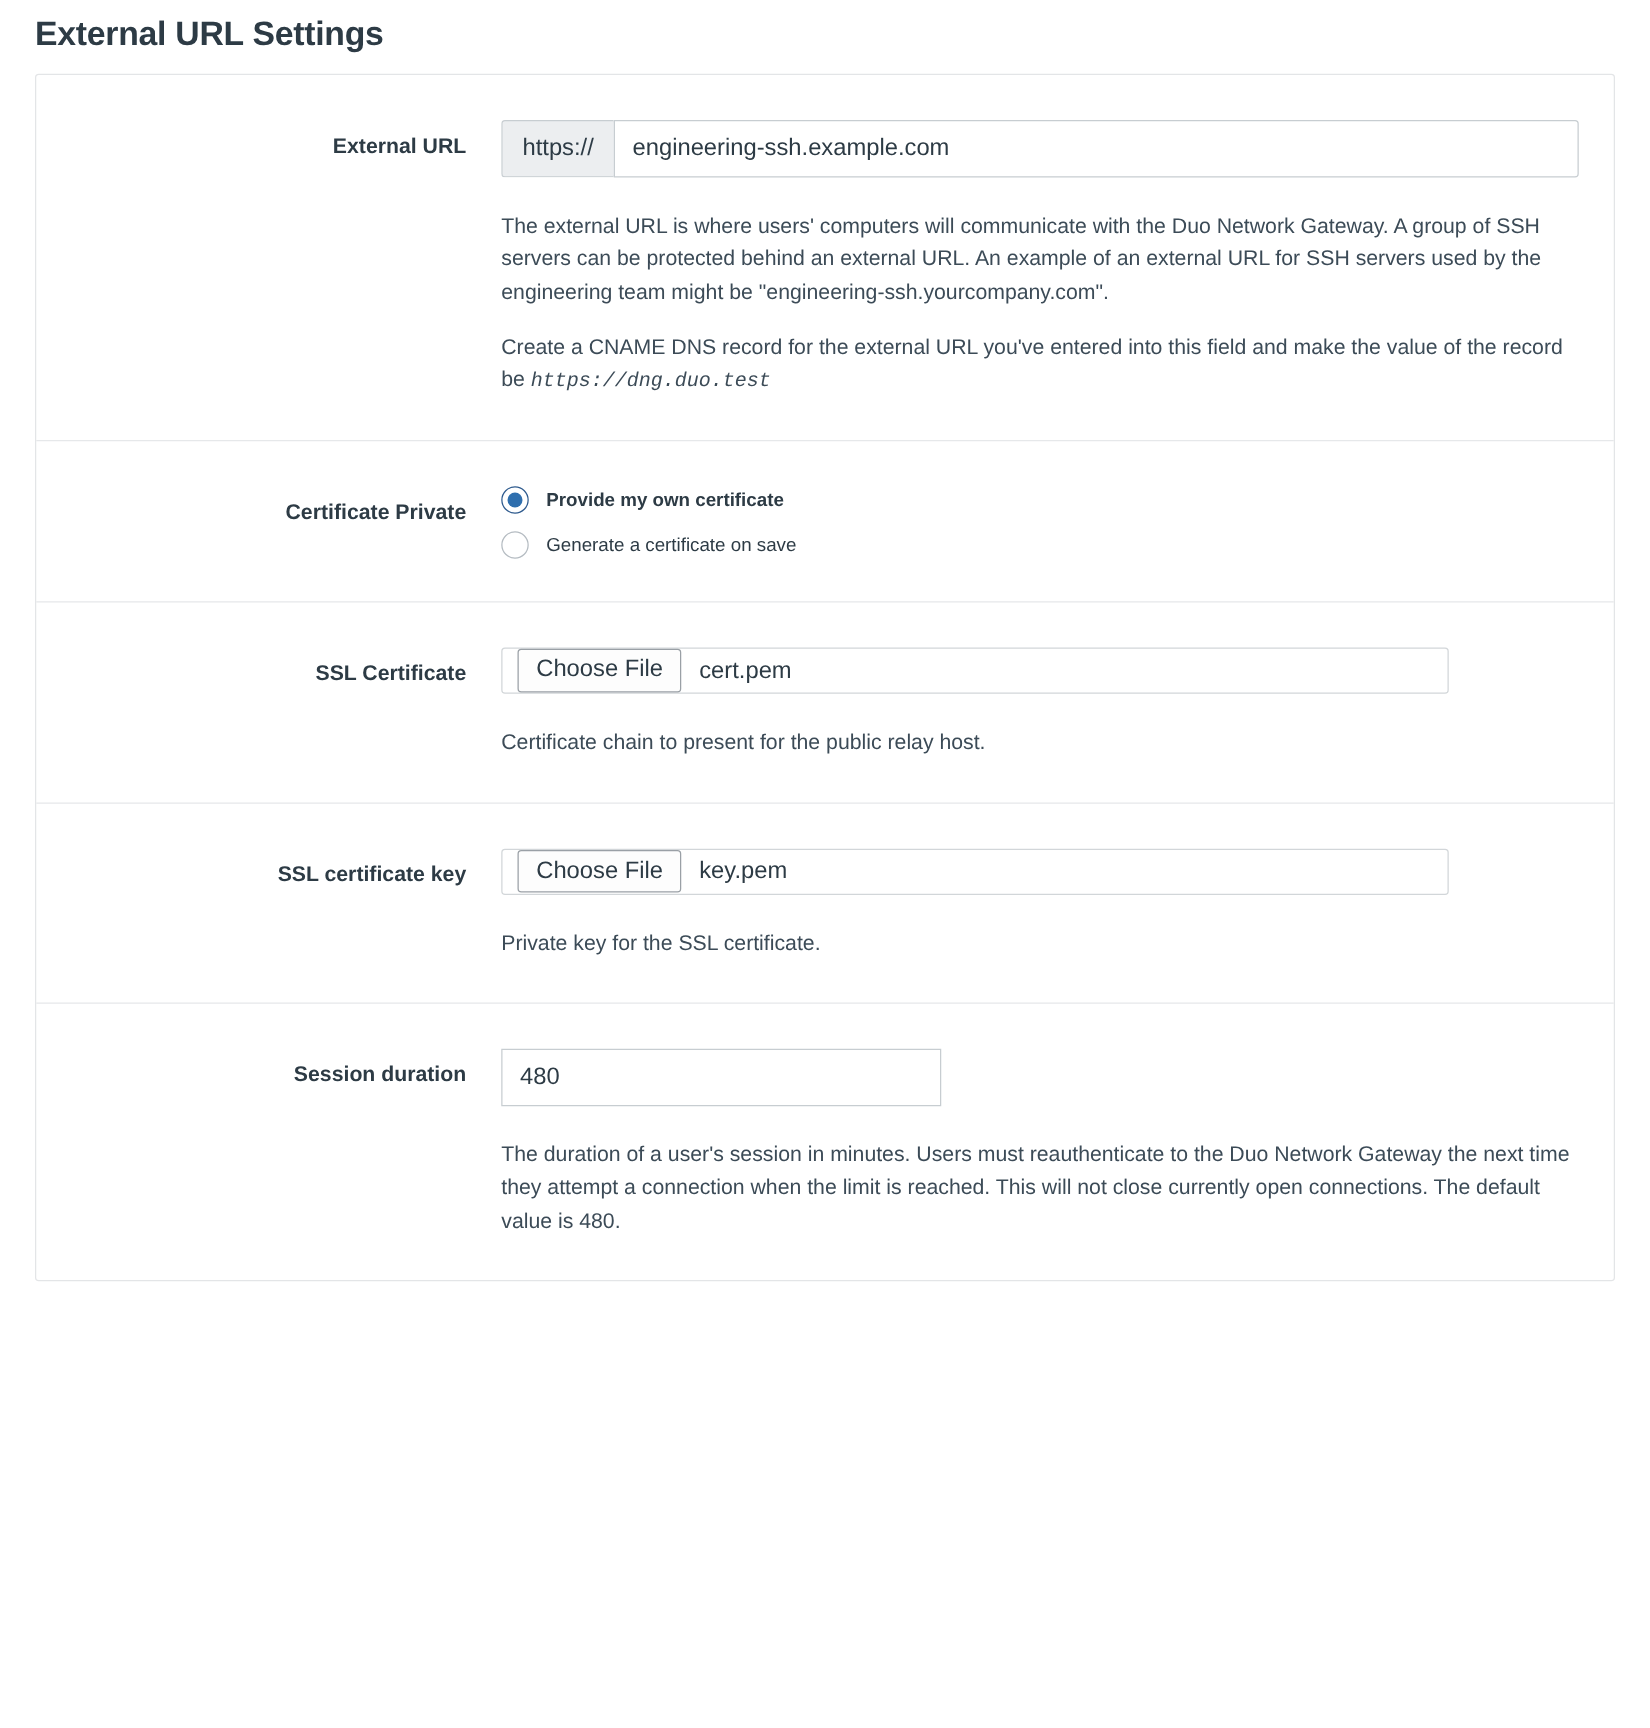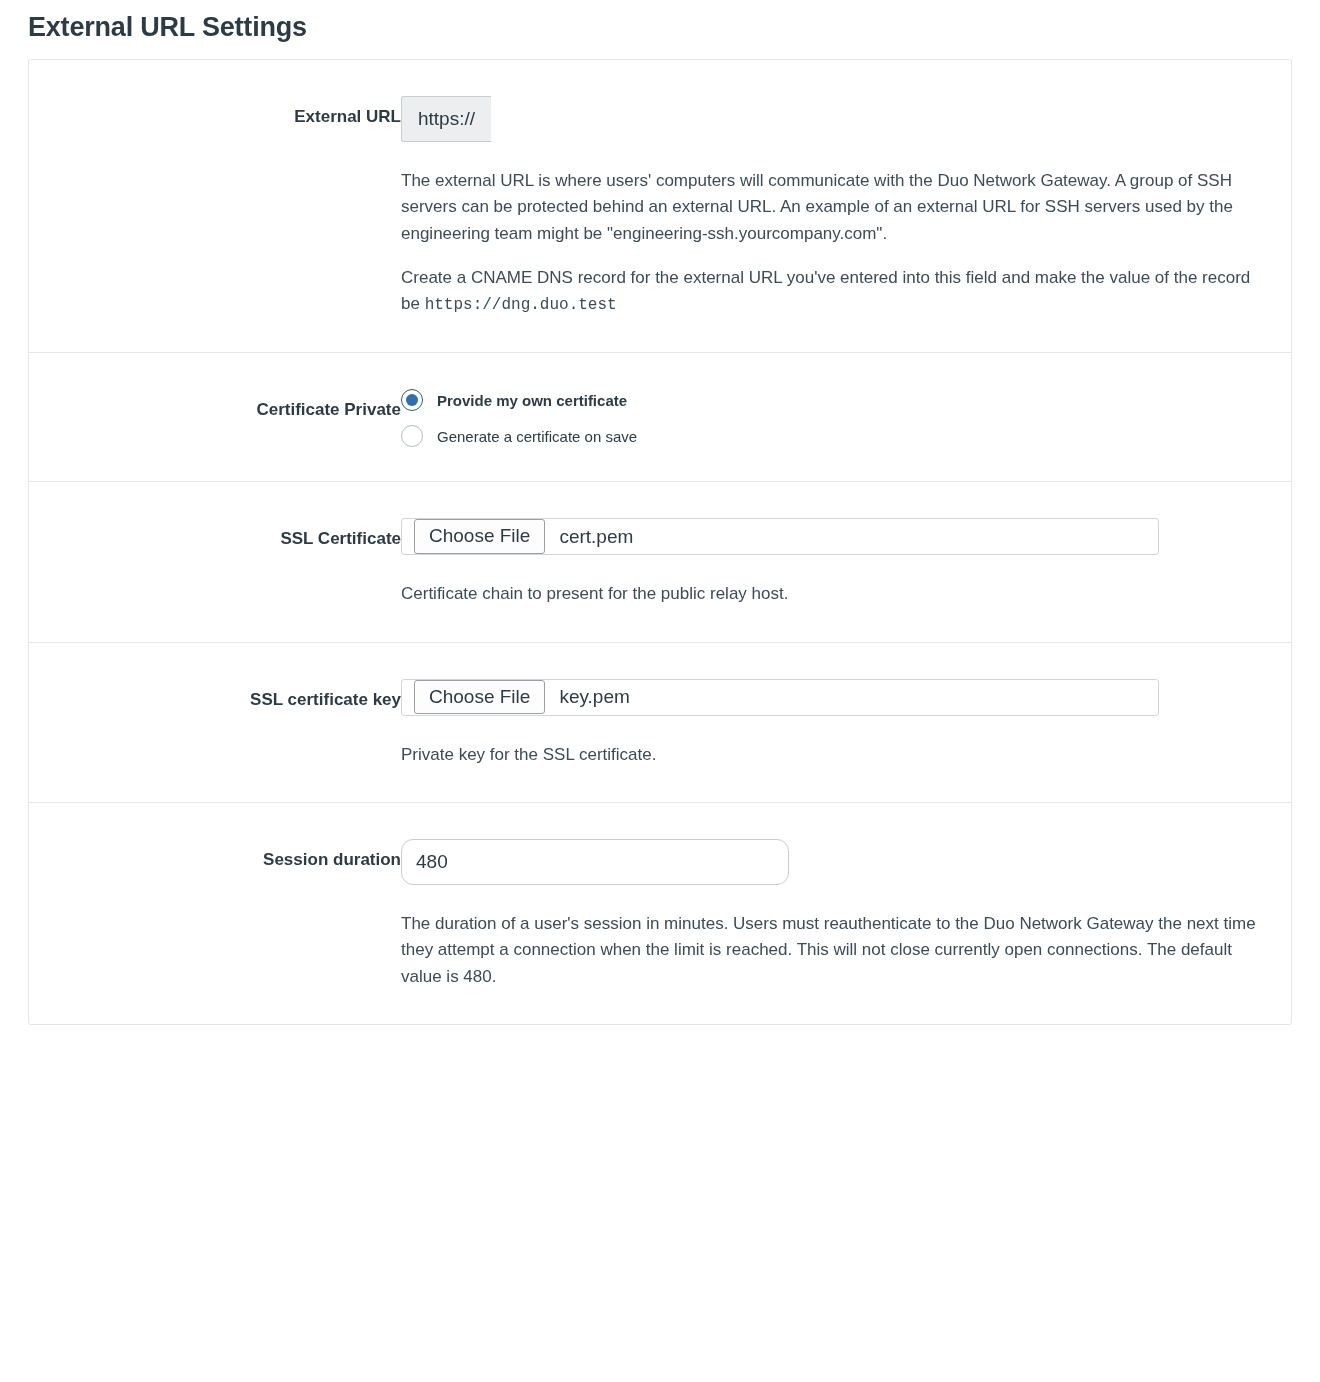--- a/index.html
+++ b/index.html
@@ -33,20 +33,21 @@
     display: flex;
     align-items: flex-start;
     border-bottom: 1px solid #e6e8ea;
     padding: 36px 0 34px 0;
   }
   .row:last-child { border-bottom: none; }
   .row-label {
     width: 372px;
     flex: 0 0 372px;
     text-align: right;
+    padding-right: 28px;
     padding-top: 10px;
     font-size: 17px;
     font-weight: bold;
     color: #2d3b45;
     line-height: 1.3;
   }
   .row-field {
     flex: 1 1 auto;
     padding-right: 18px;
     min-width: 0;
@@ -55,20 +56,21 @@
     font-size: 17px;
     line-height: 1.55;
     color: #3c4b57;
     margin: 26px 0 0 0;
     max-width: 880px;
   }
   .help + .help { margin-top: 18px; }
   .mono {
     font-family: "Liberation Mono", "DejaVu Sans Mono", monospace;
     font-size: 16px;
+    font-style: italic;
   }
 
   
   .input-group {
     display: flex;
     align-items: stretch;
     width: 862px;
     max-width: 100%;
   }
   .input-prefix {
@@ -91,24 +93,24 @@
     border-radius: 0 3px 3px 0;
     font-size: 19px;
     padding: 0 14px;
     color: #2d3b45;
     font-family: "Liberation Sans", sans-serif;
     outline: none;
     background: #fff;
     min-width: 0;
   }
   .plain-input {
-    width: 388px;
+    width: 352px;
     height: 46px;
     border: 1px solid #c7cdd1;
-    border-radius: 12px;
+    border-radius: 0;
     font-size: 19px;
     padding: 0 14px;
     color: #2d3b45;
     font-family: "Liberation Sans", sans-serif;
     outline: none;
     background: #fff;
   }
 
   
   .radio-line {
@@ -180,20 +182,21 @@
 
   <h1 class="page-title">External URL Settings</h1>
 
   <div class="panel">
 
     <div class="row">
       <div class="row-label">External URL</div>
       <div class="row-field">
         <div class="input-group">
           <span class="input-prefix">https://</span>
+          <input class="text-input" type="text" value="engineering-ssh.example.com" style="">
         </div>
         <p class="help">The external URL is where users' computers will communicate with the Duo Network Gateway. A group of SSH servers can be protected behind an external URL. An example of an external URL for SSH servers used by the engineering team might be "engineering-ssh.yourcompany.com".</p>
         <p class="help"><span>Create a CNAME DNS record for the external URL you've entered into this field and make the value of the record be </span><span class="mono">https://dng.duo.test</span></p>
       </div>
     </div>
 
     <div class="row">
       <div class="row-label">Certificate Private</div>
       <div class="row-field">
         <div class="radio-line">

